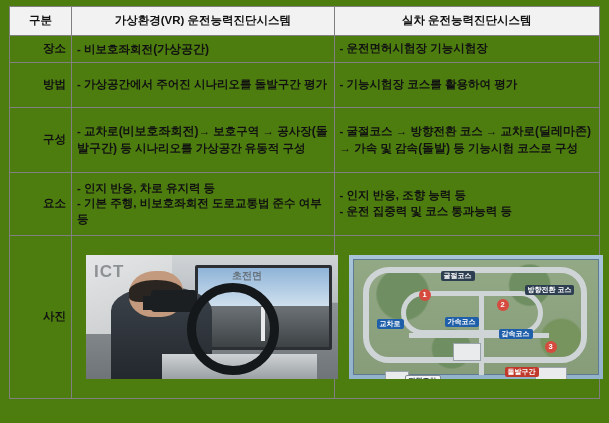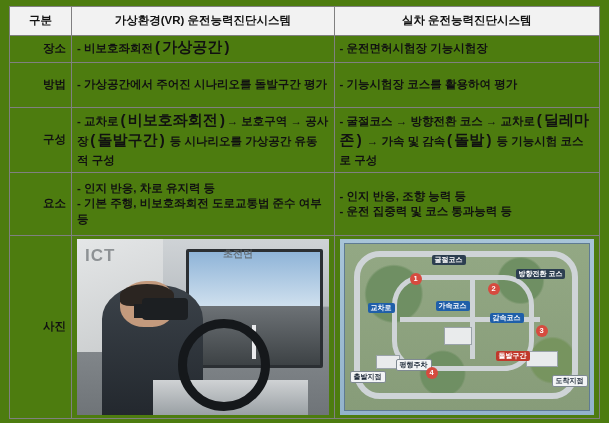--- a/index.html
+++ b/index.html
@@ -49,35 +49,35 @@
   td.label {
     text-align: right;
     font-size: 12.5px;
     font-weight: bold;
   }
   td.cell {
     text-align: left;
     font-weight: bold;
   }
   .small {
-    font-size: 15px;
-    font-weight: bold;
-    font-family: Liberation Mono, monospace;
+    font-size: 12px;
+    font-weight: bold;
   }
   .row-place td { height: 20px; }
   .row-method td { height: 38px; }
   .row-compose td { height: 58px; }
   .row-factor td { height: 56px; }
   .row-photo td { height: 156px; padding: 0; }
 
   .photo-wrap {
     position: relative;
     width: 100%;
-    height: 176px;
+    height: 124px;
     overflow: hidden;
+    margin-left: 9px;
   }
 
   
   .vr-photo {
     position: absolute;
     inset: 0;
     background:
       linear-gradient(180deg, #cfd3d6 0%, #b9bec2 38%, #8d9296 39%, #6f7478 100%);
   }
   .vr-photo .wall-left {
@@ -105,21 +105,21 @@
   .vr-photo .monitor .road {
     position: absolute; left: 0; bottom: 0; width: 100%; height: 52%;
     background: linear-gradient(180deg, #6d7276, #3d4245);
   }
   .vr-photo .monitor .lane {
     position: absolute; bottom: 6px; left: 50%;
     width: 4px; height: 34px; background: #e9eaec;
     transform: translateX(-50%);
   }
   .vr-photo .sign {
-    position: absolute; right: 30%; top: 8px;
+    position: absolute; right: 30%; top: 14px;
     font-size: 10px; color: #5c6266; font-weight: bold;
     opacity: .8;
   }
   .vr-photo .person {
     position: absolute;
     left: 10%; bottom: 0; width: 40%; height: 74%;
     background: linear-gradient(180deg, #3b4249 0%, #23282e 100%);
     border-radius: 44% 44% 0 0 / 26% 26% 0 0;
   }
   .vr-photo .head {

